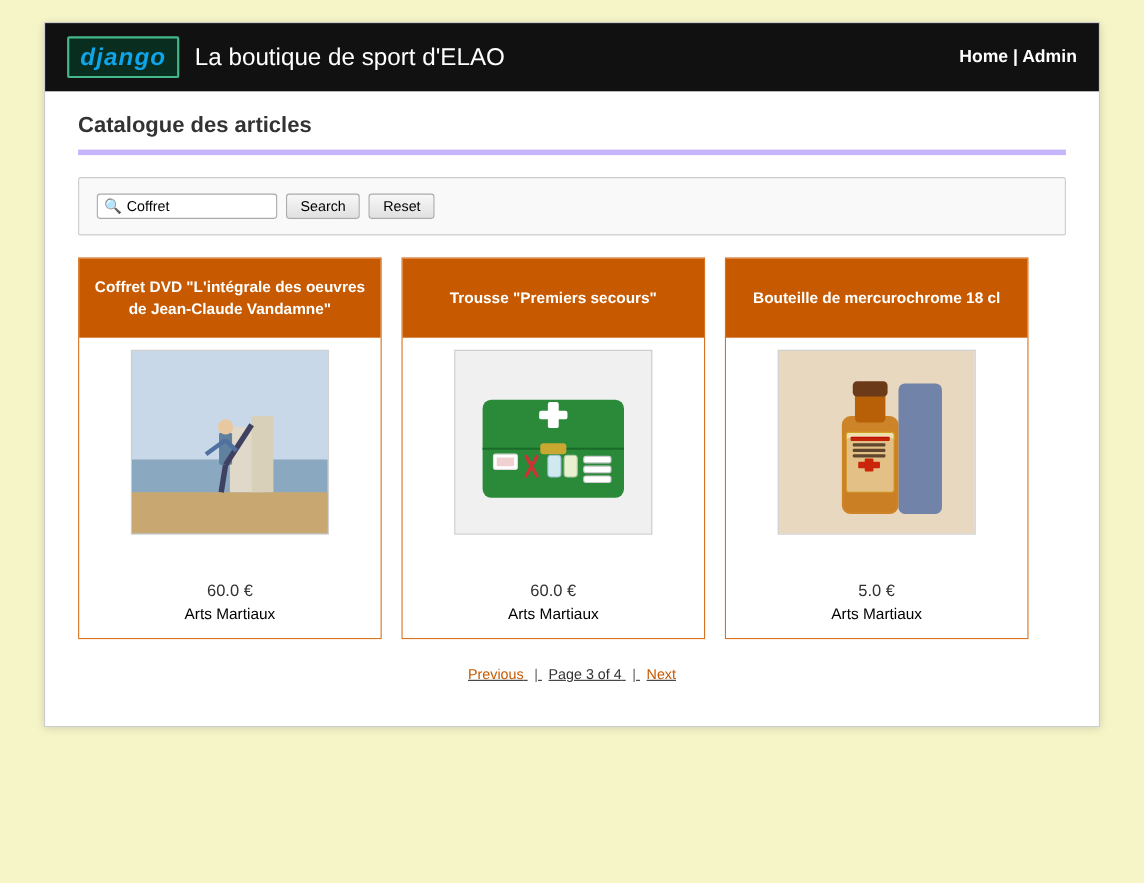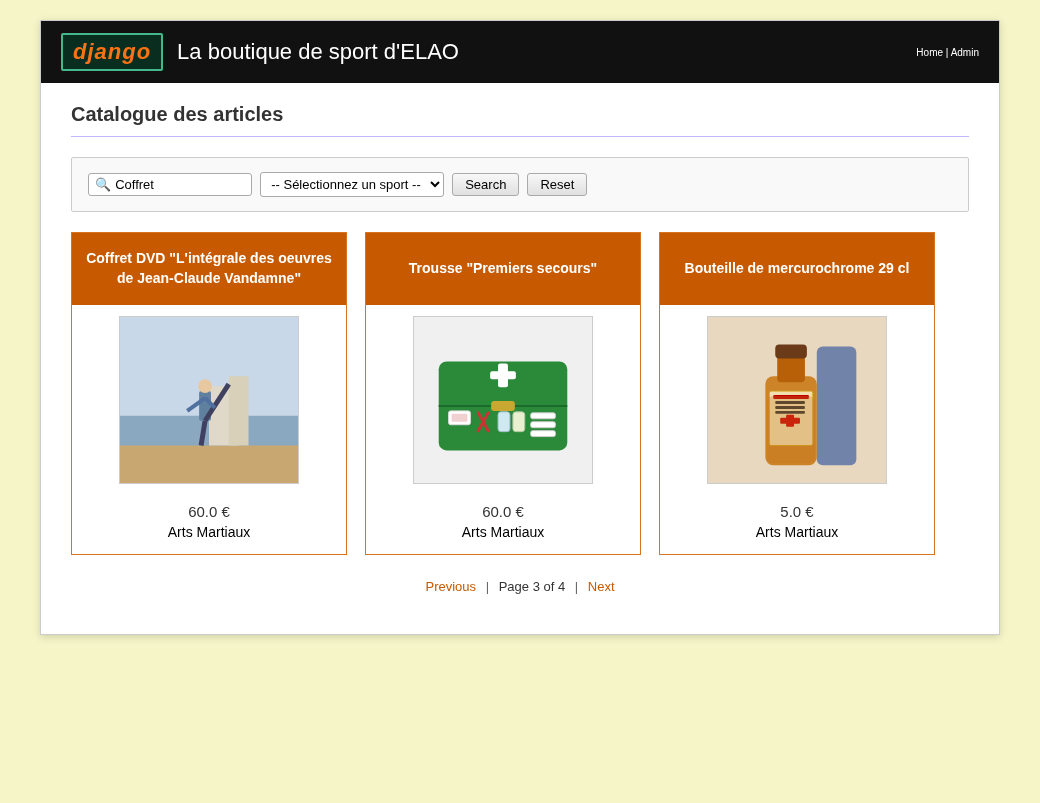--- a/index.html
+++ b/index.html
@@ -29,51 +29,52 @@
       justify-content: space-between;
     }
     .header-left {
       display: flex;
       align-items: center;
       gap: 14px;
     }
     .django-logo {
       background: #092e20;
       border: 2px solid #44b78b;
-      color: #f97316;
+      color: #0ea5e9;
       font-weight: bold;
       font-size: 22px;
       padding: 4px 10px;
       font-style: italic;
       letter-spacing: 1px;
       border-radius: 2px;
     }
     .header-title {
       font-size: 22px;
       font-weight: normal;
       color: #fff;
     }
     .header-nav {
-      font-size: 10px;
-      color: #fff;
+      font-size: 16px;
+      color: #fff;
+      font-weight: bold;
     }
     .header-nav a {
       color: #fff;
       text-decoration: none;
     }
     
     .content {
       padding: 20px 30px 30px;
     }
     .page-heading {
       font-size: 20px;
       font-weight: bold;
       color: #333;
       padding-bottom: 10px;
-      border-bottom: 1px solid #c4b5fd;
+      border-bottom: 5px solid #c4b5fd;
       margin-bottom: 20px;
     }
     
     .search-bar {
       border: 1px solid #ccc;
       background: #f9f9f9;
       padding: 14px 16px;
       display: flex;
       align-items: center;
       gap: 8px;
@@ -176,36 +177,38 @@
       display: flex;
       align-items: center;
       justify-content: center;
       overflow: hidden;
       background: #eee;
     }
     
     .product-card-info {
       text-align: center;
       padding: 8px 12px 14px;
+      margin-top: 24px;
     }
     .product-price {
       font-size: 15px;
       color: #333;
       margin-bottom: 4px;
     }
     .product-category {
       font-size: 14px;
       color: #000000;
     }
     
     .pagination {
       text-align: center;
       font-size: 13px;
       color: #333;
       padding-bottom: 10px;
+      text-decoration: underline;
     }
     .pagination a {
       color: #c75a00;
       text-decoration: none;
     }
     .pagination .sep {
       margin: 0 6px;
       color: #666;
     }
     
@@ -240,23 +243,20 @@
   </div>
 
   <div class="content">
     <h1 class="page-heading">Catalogue des articles</h1>
 
     <div class="search-bar">
       <div class="search-input-wrapper">
         <span class="search-icon-glyph">🔍</span>
         <input class="search-input" type="text" value="Coffret" style="">
       </div>
-      <select class="sport-select">
-        <option>-- Sélectionnez un sport --</option>
-      </select>
       <button class="btn">Search</button>
       <button class="btn">Reset</button>
     </div>
 
 
     <div class="products-grid">
 
       <div class="product-card">
         <div class="product-card-title">
           Coffret DVD "L'intégrale des oeuvres de Jean-Claude Vandamne"
@@ -328,21 +328,21 @@
           </div>
         </div>
         <div class="product-card-info">
           <div class="product-price">60.0 €</div>
           <div class="product-category">Arts Martiaux</div>
         </div>
       </div>
 
       <div class="product-card">
         <div class="product-card-title">
-          Bouteille de mercurochrome 29 cl
+          Bouteille de mercurochrome 18 cl
         </div>
         <div class="product-card-image">
           <div class="img-placeholder">
             <svg class="bottle-img" viewBox="0 0 180 168" xmlns="http://www.w3.org/2000/svg">
               <rect width="180" height="168" fill="#e8d8c0"></rect>
 
               <rect x="110" y="30" width="40" height="120" rx="6" fill="#4060a0" opacity="0.7"></rect>
 
               <rect x="58" y="60" width="52" height="90" rx="8" fill="#c8740c" opacity="0.85"></rect>
 

